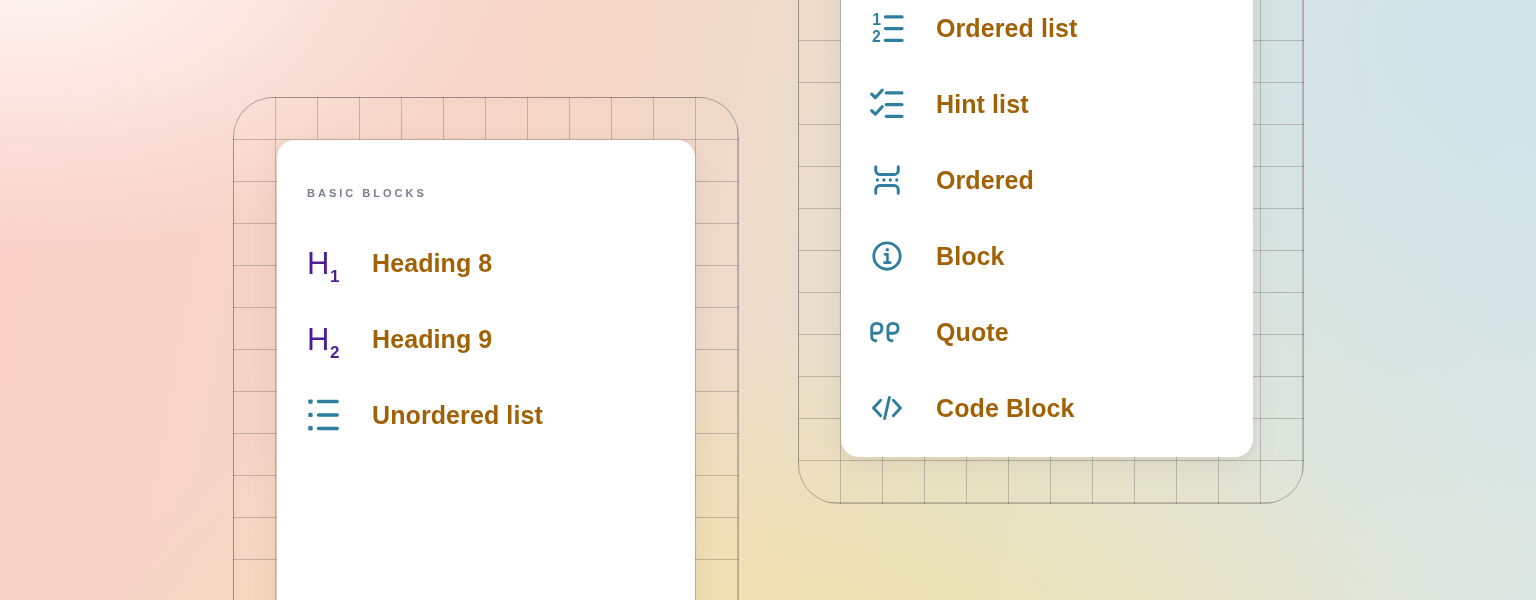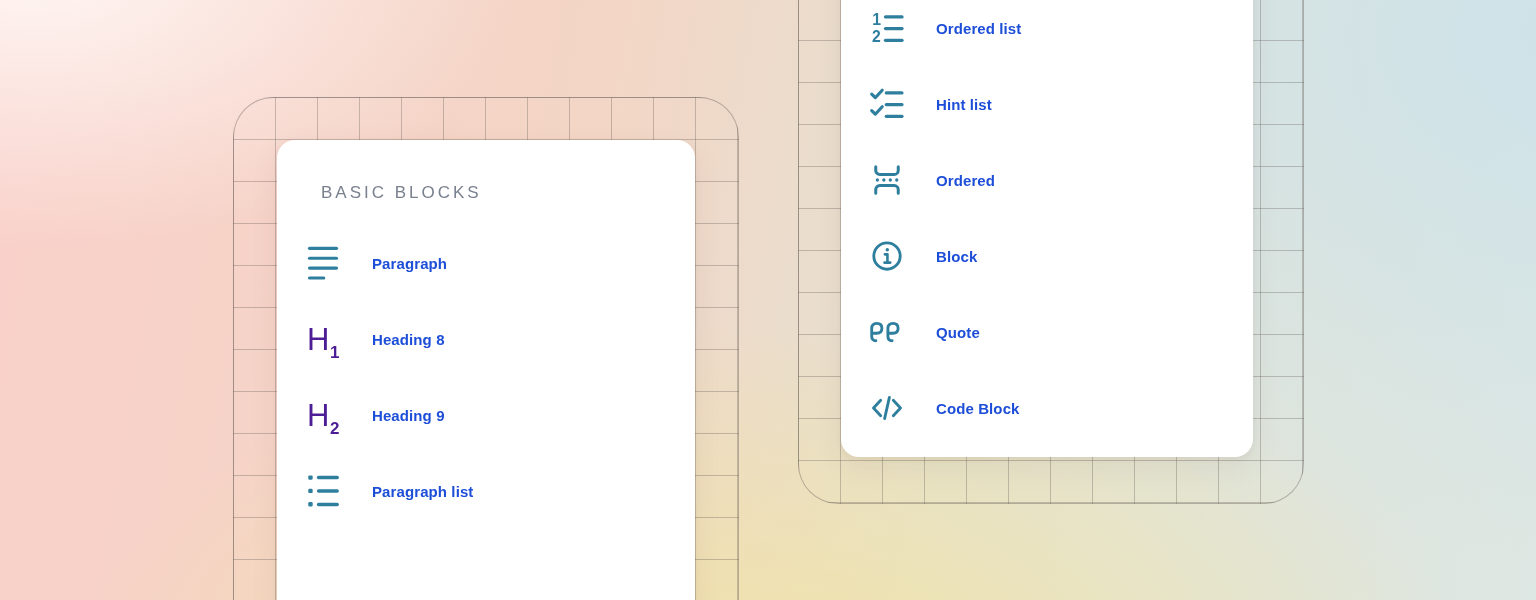--- a/index.html
+++ b/index.html
@@ -23,37 +23,37 @@
   }
   .grid-left {left:233px; top:97px;  width:504px; height:545px;}
   .grid-right{left:798px; top:-44px; width:504px; height:546px;}
   .card{
     position:absolute;background:#ffffff;border-radius:18px;
     box-shadow:0 2px 6px rgba(90,60,50,0.05), 0 10px 30px rgba(90,60,50,0.07);
   }
   .card-left {left:277px; top:140px; width:418px; height:510px;}
   .card-right{left:841px; top:-48px; width:412px; height:505px; padding-top:38px; box-sizing:border-box;}
   .section-label{
-    padding:36px 0 0 44px;
+    padding:36px 0 0 30px;
     height:34px;line-height:34px;
-    font-size:17px;font-weight:400;letter-spacing:3px;
+    font-size:11px;font-weight:700;letter-spacing:3px;
     color:#79818f;
   }
   .items-left{margin-top:15px;}
   .item{
     height:76px;display:flex;align-items:center;
     padding-left:28px;cursor:pointer;
   }
   .item .icon{
     width:36px;height:36px;flex:0 0 36px;
     display:flex;align-items:center;justify-content:center;
   }
   .item .label{
     margin-left:31px;
-    font-size:15px;font-weight:700;color:#1d4ed8;
+    font-size:25px;font-weight:700;color:#a16207;
     letter-spacing:0.1px;
   }
   .h-glyph{
     font-family:"Liberation Sans",sans-serif;
     font-weight:400;font-size:31px;line-height:1;color:#4c1d95;
     white-space:nowrap;
   }
   .h-glyph sub{
     font-size:17px;font-weight:700;line-height:0;
     position:relative;top:1px;left:0.5px;
@@ -64,31 +64,20 @@
 <body>
 
 <div class="grid-panel grid-left"></div>
 <div class="grid-panel grid-right"></div>
 
 <div class="card card-left">
   <div class="section-label">BASIC BLOCKS</div>
   <div class="items items-left">
       <div class="item">
     <span class="icon">
-          <svg viewBox="0 0 24 24" width="36" height="36" fill="none" stroke="#2e7e9e" stroke-width="2.1" stroke-linecap="round" stroke-linejoin="round">
-            <line x1="3" y1="2.2" x2="21" y2="2.2"></line>
-            <line x1="3" y1="8.8" x2="21" y2="8.8"></line>
-            <line x1="3" y1="15.4" x2="21" y2="15.4"></line>
-            <line x1="3" y1="22" x2="12.5" y2="22"></line>
-          </svg>
-        </span>
-    <span class="label">Paragraph</span>
-  </div>
-      <div class="item">
-    <span class="icon">
           <span class="h-glyph">H<sub>1</sub></span>
         </span>
     <span class="label">Heading 8</span>
   </div>
       <div class="item">
     <span class="icon">
           <span class="h-glyph">H<sub>2</sub></span>
         </span>
     <span class="label">Heading 9</span>
   </div>
@@ -96,21 +85,21 @@
     <span class="icon">
           <svg viewBox="0 0 24 24" width="36" height="36" fill="none" stroke="#2e7e9e" stroke-width="2.2" stroke-linecap="round" stroke-linejoin="round">
             <rect x="2.2" y="1.6" width="2.9" height="2.9" rx="0.8" fill="#2e7e9e" stroke="none"></rect>
             <rect x="2.2" y="10.5" width="2.9" height="2.9" rx="0.8" fill="#2e7e9e" stroke="none"></rect>
             <rect x="2.2" y="19.4" width="2.9" height="2.9" rx="0.8" fill="#2e7e9e" stroke="none"></rect>
             <line x1="9" y1="3" x2="21.5" y2="3"></line>
             <line x1="9" y1="12" x2="21.5" y2="12"></line>
             <line x1="9" y1="21" x2="21.5" y2="21"></line>
           </svg>
         </span>
-    <span class="label">Paragraph list</span>
+    <span class="label">Unordered list</span>
   </div>
     </div>
 </div>
 
 <div class="card card-right">
   <div class="items items-right">
       <div class="item">
     <span class="icon">
           <svg viewBox="0 0 24 24" width="36" height="36" fill="none" stroke="#2e7e9e" stroke-width="2.2" stroke-linecap="round" stroke-linejoin="round">
             <text x="2.2" y="10" font-size="10.5" font-weight="700" fill="#2e7e9e" stroke="none" font-family="Liberation Sans, sans-serif">1</text>

